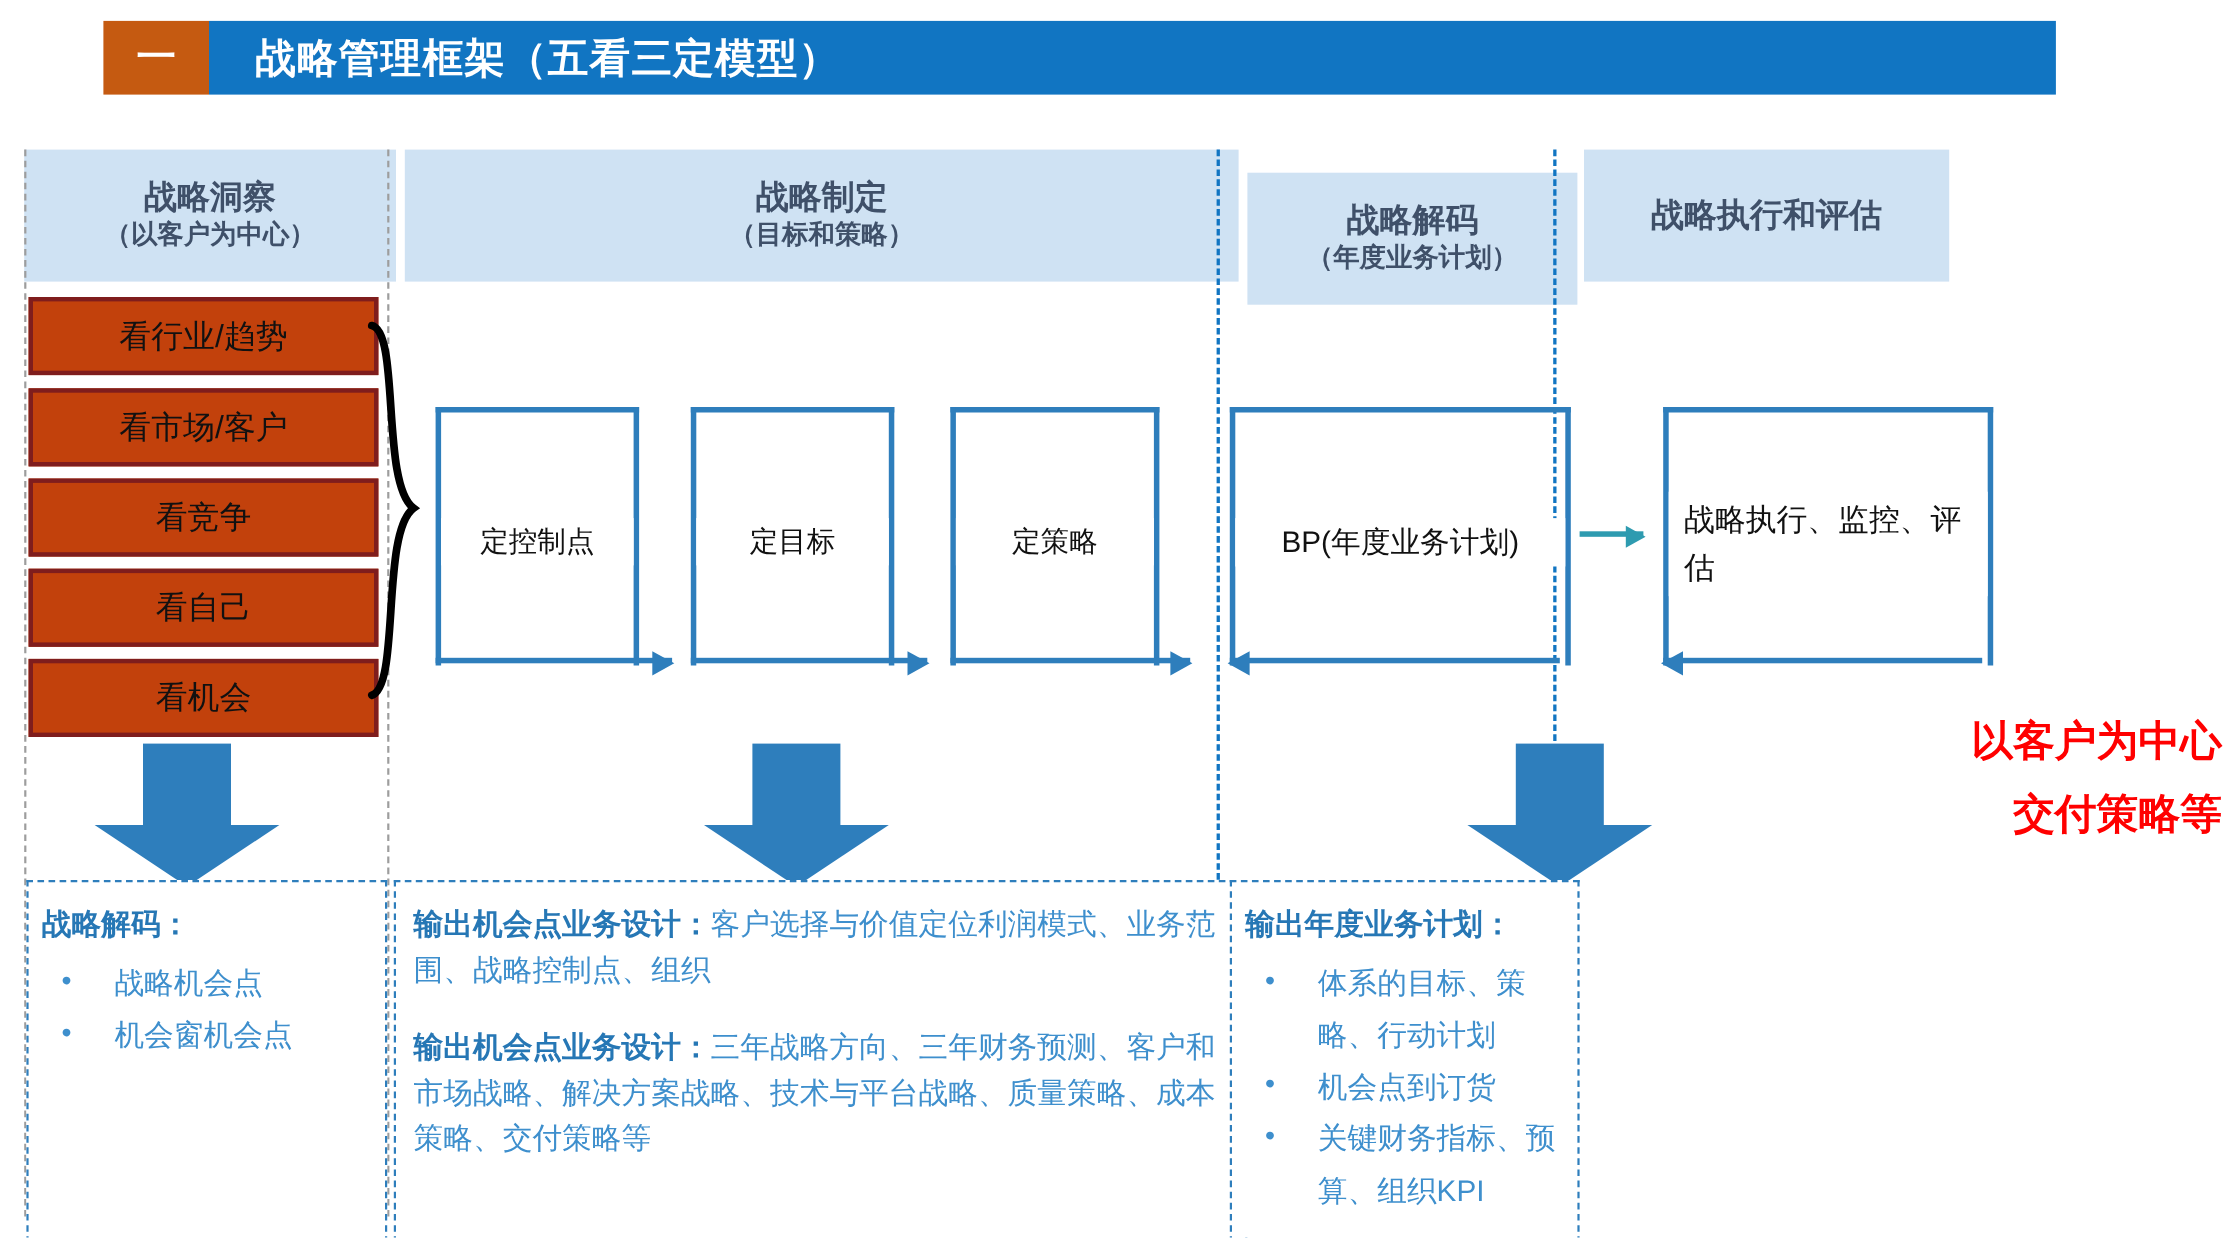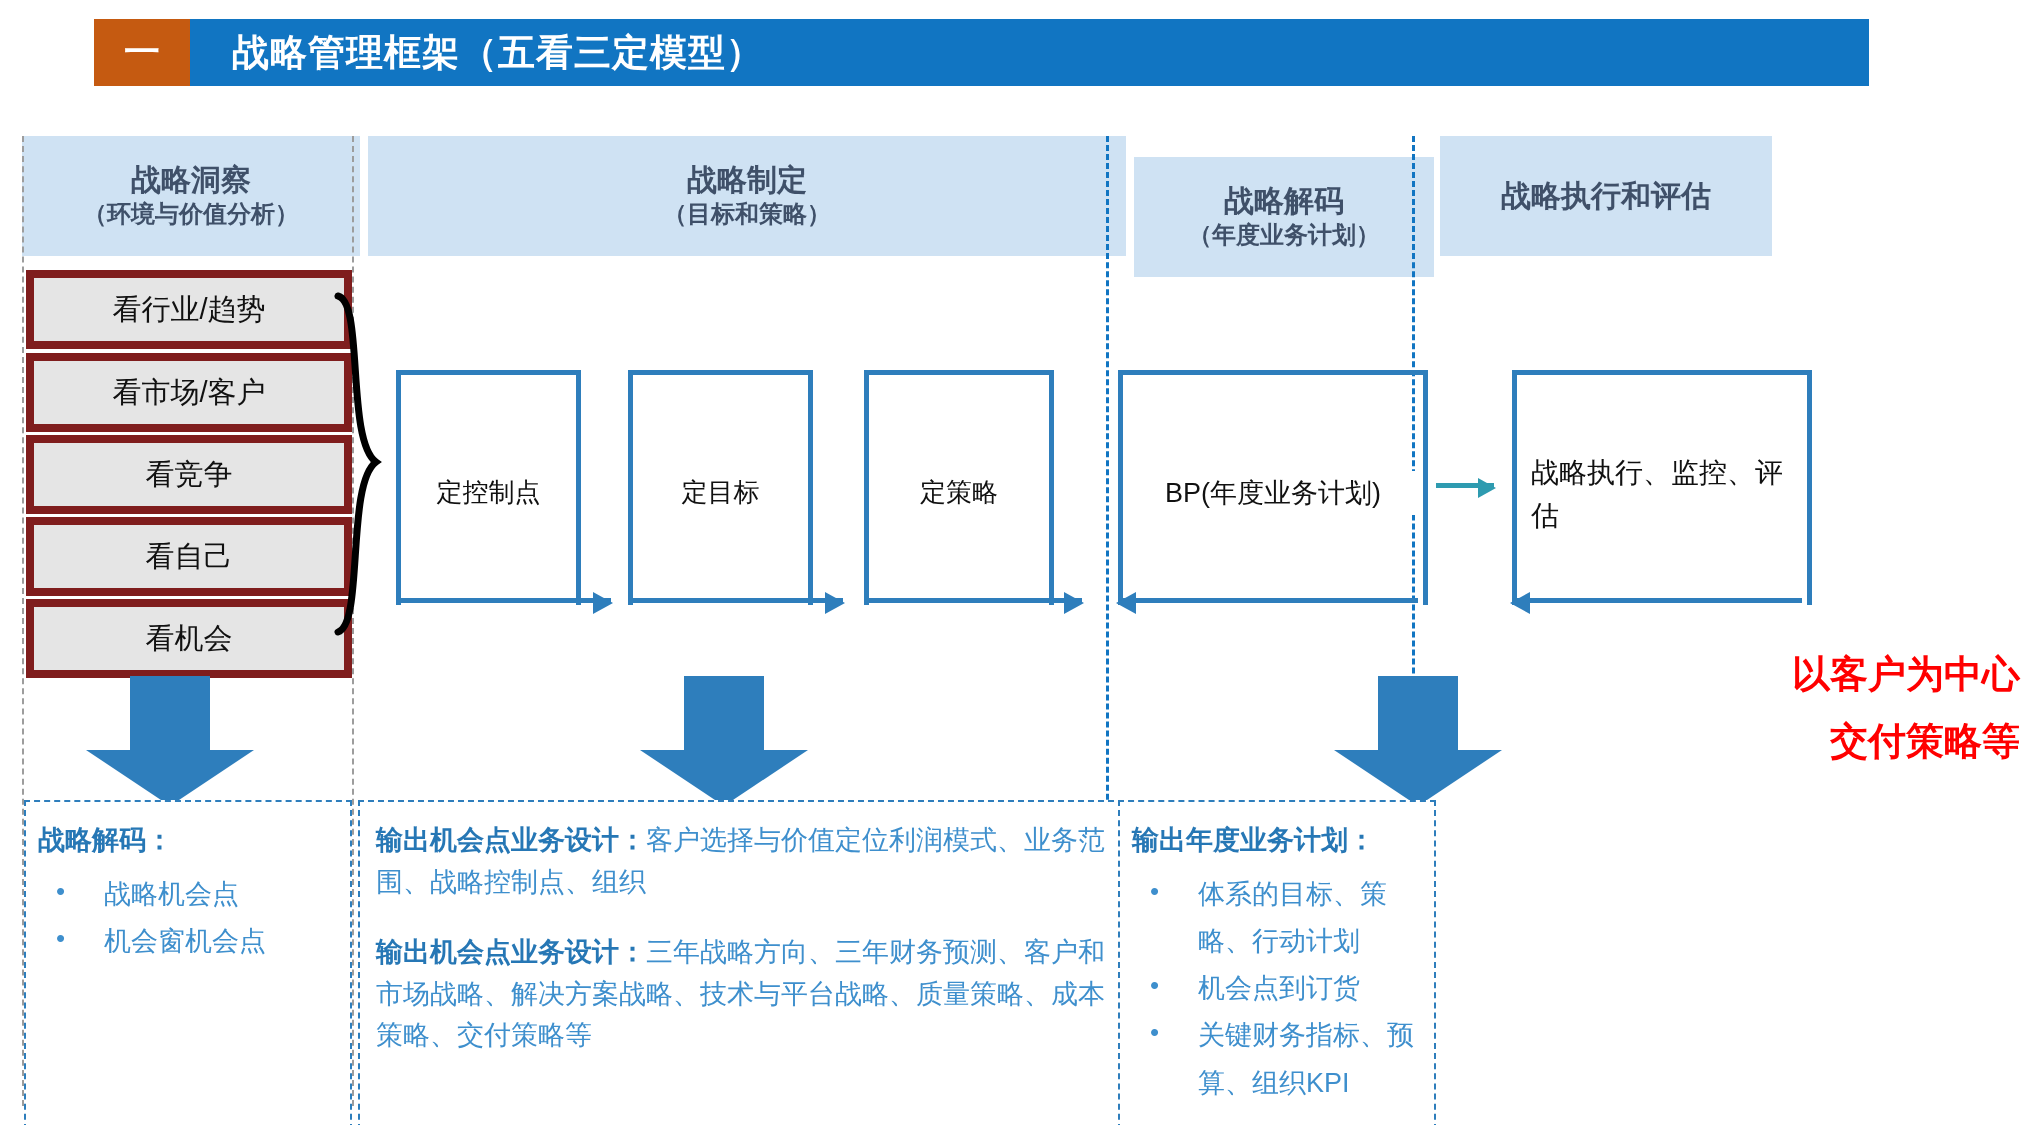--- a/index.html
+++ b/index.html
@@ -33,21 +33,21 @@
   .sep{position:absolute;width:0;}
   .sep-dash{border-left:2px dashed #9d9d9d;}
   .sep-dashdot{border-left:3px dashed #1175C2;}
   .sep-a{left:22px;top:136px;height:970px;}
   .sep-b{left:352px;top:136px;height:970px;}
   .sep-c{left:1106px;top:136px;height:970px;}
   .sep-d{left:1412px;top:136px;height:970px;}
 
   
   .look-box{position:absolute;left:26px;width:310px;height:63px;
-    border:8px solid #7f1d1d;background:#e5e5e5;
+    border:4px solid #7f1d1d;background:#c2410c;
     display:flex;align-items:center;justify-content:center;
     font-size:29px;color:#111111;}
 
   
   .brace{position:absolute;left:330px;top:290px;width:60px;height:350px;}
 
   
   .openbox{position:absolute;height:230px;
     border:5px solid #2E7EBC;border-bottom:none;background:transparent;}
   .openbox .lbl{position:absolute;left:0;right:0;top:96px;text-align:center;
@@ -105,21 +105,21 @@
   <div class="titlebar">
     <div class="title-badge">一</div>
     <div class="title-bar-blue">
       <span class="title-text">战略管理框架（五看三定模型）</span>
     </div>
   </div>
 
   <div class="header-band">
     <div class="hcell hc0">
       <div class="h1">战略洞察</div>
-      <div class="h2">（环境与价值分析）</div>
+      <div class="h2">（以客户为中心）</div>
     </div>
     <div class="hcell hc1">
       <div class="h1">战略制定</div>
       <div class="h2">（目标和策略）</div>
     </div>
     <div class="hcell hc2">
       <div class="h1">战略解码</div>
       <div class="h2">（年度业务计划）</div>
     </div>
     <div class="hcell hc3">

